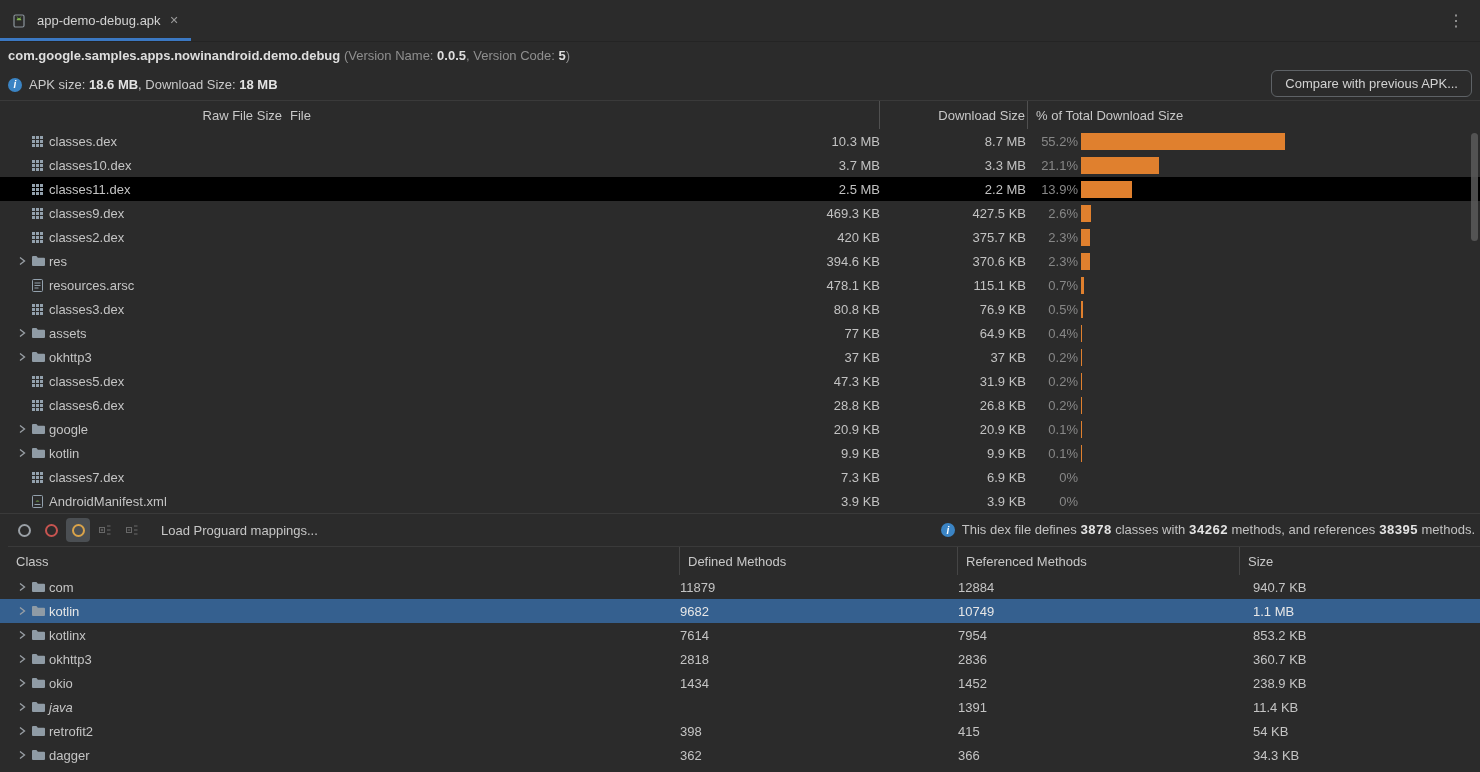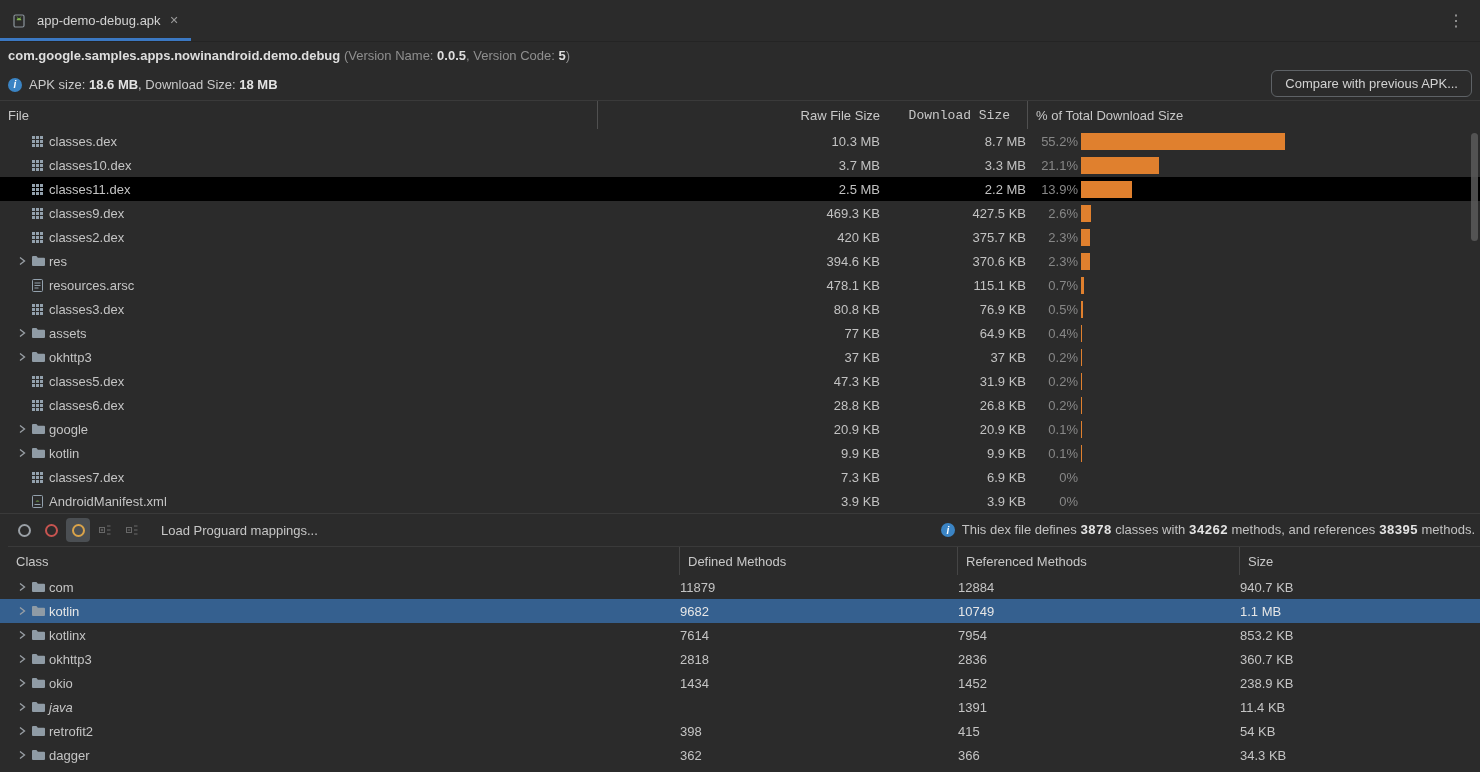--- a/index.html
+++ b/index.html
@@ -24,21 +24,21 @@
   .size-val{color:#e2e2e2;font-weight:bold;}
   .info-icon{width:14px;height:14px;border-radius:50%;background:#3b84c4;color:#fff;display:inline-flex;
     align-items:center;justify-content:center;font-size:10px;font-weight:bold;font-style:italic;margin-right:7px;flex:none;}
   .compare-btn{position:absolute;right:8px;top:1px;padding:5px 13px;border:1px solid #5e6266;border-radius:6px;
     background:transparent;color:#d2d2d2;font-family:inherit;font-size:13px;cursor:default;}
   
   .ft-header{display:flex;height:28px;align-items:stretch;border-top:1px solid #3a3a3a;color:#c8c8c8;}
   .fh-cell{display:flex;align-items:center;box-sizing:border-box;}
   .fh-name{width:598px;padding-left:8px;border-right:1px solid #505050;}
   .fh-raw{width:282px;justify-content:flex-end;}
-  .fh-dl{width:148px;justify-content:flex-end;border-right:1px solid #505050;padding-right:17px;font-family:Liberation Mono, monospace;}
+  .fh-dl{width:148px;justify-content:flex-end;border-right:1px solid #505050;padding-right:2px;}
   .fh-pct{flex:1;padding-left:8px;}
   .file-rows-wrap{position:relative;}
   .frow{display:flex;height:24px;align-items:center;}
   .frow.selected{background:#000000;}
   .fcell-name{width:598px;display:flex;align-items:center;box-sizing:border-box;padding-left:12px;}
   .chev{width:19px;display:inline-flex;align-items:center;justify-content:center;flex:none;}
   .ficon{width:18px;display:inline-flex;align-items:center;flex:none;}
   .fname{color:#c4c4c4;}
   .fcell-raw{width:282px;text-align:right;box-sizing:border-box;}
   .fcell-dl{width:148px;text-align:right;box-sizing:border-box;padding-right:2px;}
@@ -67,21 +67,21 @@
   .ch-size{flex:1;}
   .crow{display:flex;height:24px;align-items:center;}
   .crow.selected{background:#35608f;}
   .crow.selected .cname,.crow.selected .cnum{color:#e6e6e6;}
   .ccell-name{width:672px;display:flex;align-items:center;box-sizing:border-box;padding-left:12px;}
   .cname{color:#c4c4c4;}
   .cname.italic{font-style:italic;}
   .ccell{box-sizing:border-box;padding-left:8px;}
   .ccell-def{width:278px;}
   .ccell-ref{width:282px;}
-  .ccell-size{flex:1;}
+  .ccell-size{flex:1;margin-left:13px;}
   .cnum{color:#c4c4c4;}
 </style>
 </head>
 <body>
 
 <div class="tab-bar">
   <div class="tab">
     <span class="ficon" id="apk-tab-icon">
         <svg width="14" height="14" viewBox="0 0 14 14">
           <rect x="2" y="1" width="10" height="12" rx="1.5" fill="none" stroke="#8b949c" stroke-width="1.2"></rect>
@@ -100,22 +100,22 @@
 <div class="hdr-line1">
   <span class="pkg">com.google.samples.apps.nowinandroid.demo.debug</span><span class="ver-label"> (Version Name: </span><span class="ver-val">0.0.5</span><span class="ver-label">, Version Code: </span><span class="ver-val">5</span><span class="ver-label">)</span>
 </div>
 <div class="hdr-line2">
   <span class="info-icon">i</span>
   <span class="size-label">APK size: </span><span class="size-val">18.6 MB</span><span class="size-label">, Download Size: </span><span class="size-val">18 MB</span>
   <button class="compare-btn">Compare with previous APK...</button>
 </div>
 
 <div class="ft-header">
+  <div class="fh-cell fh-raw">Raw File Size</div>
   <div class="fh-cell fh-name">File</div>
-  <div class="fh-cell fh-raw">Raw File Size</div>
   <div class="fh-cell fh-dl">Download Size</div>
   <div class="fh-cell fh-pct">% of Total Download Size</div>
 </div>
 <div class="file-rows-wrap">
   <div id="file-rows">
       <div class="frow">
         <div class="fcell-name">
           <span class="chev"></span>
           <span class="ficon">
             <svg width="13" height="13" viewBox="0 0 13 13">

